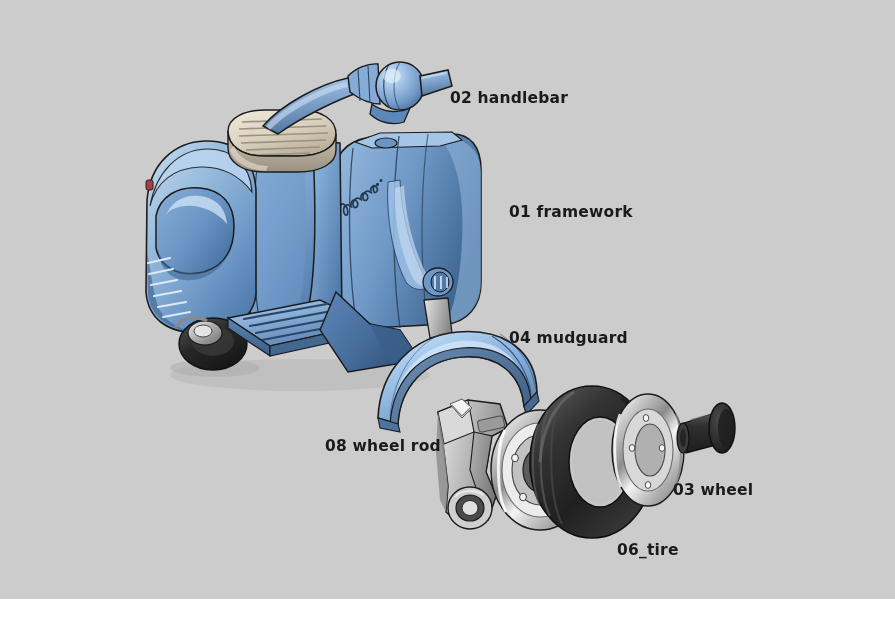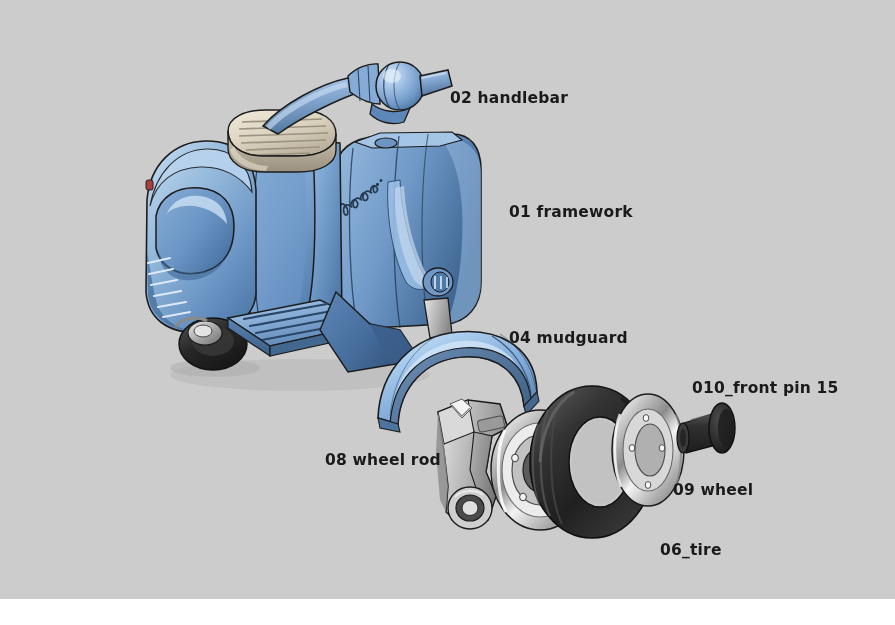--- a/index.html
+++ b/index.html
@@ -470,21 +470,20 @@
     </g>
 
   </svg>
 
   <div class="callout" id="lbl-handlebar" style="left: 450px; top: 89px;">02  handlebar</div>
 
   <div class="callout" id="lbl-framework" style="left: 509px; top: 203px;">01  framework</div>
 
   <div class="callout" id="lbl-mudguard" style="left: 509px; top: 329px;">04  mudguard</div>
 
-  <div class="callout" id="lbl-frontpin" style="left: 692px; top: 379px;">010_front pin 15</div>
-
-  <div class="callout" id="lbl-wheelrod" style="left: 325px; top: 451px;">08  wheel rod</div>
-
-  <div class="callout" id="lbl-wheel" style="left: 673px; top: 481px;">09  wheel</div>
-
-  <div class="callout" id="lbl-tire" style="left: 617px; top: 541px; margin-left: 43px;">06_tire</div>
+
+  <div class="callout" id="lbl-wheelrod" style="left: 325px; top: 437px;">08  wheel rod</div>
+
+  <div class="callout" id="lbl-wheel" style="left: 673px; top: 481px;">03  wheel</div>
+
+  <div class="callout" id="lbl-tire" style="left: 617px; top: 541px;">06_tire</div>
 
 </div>
 
 </body></html>

